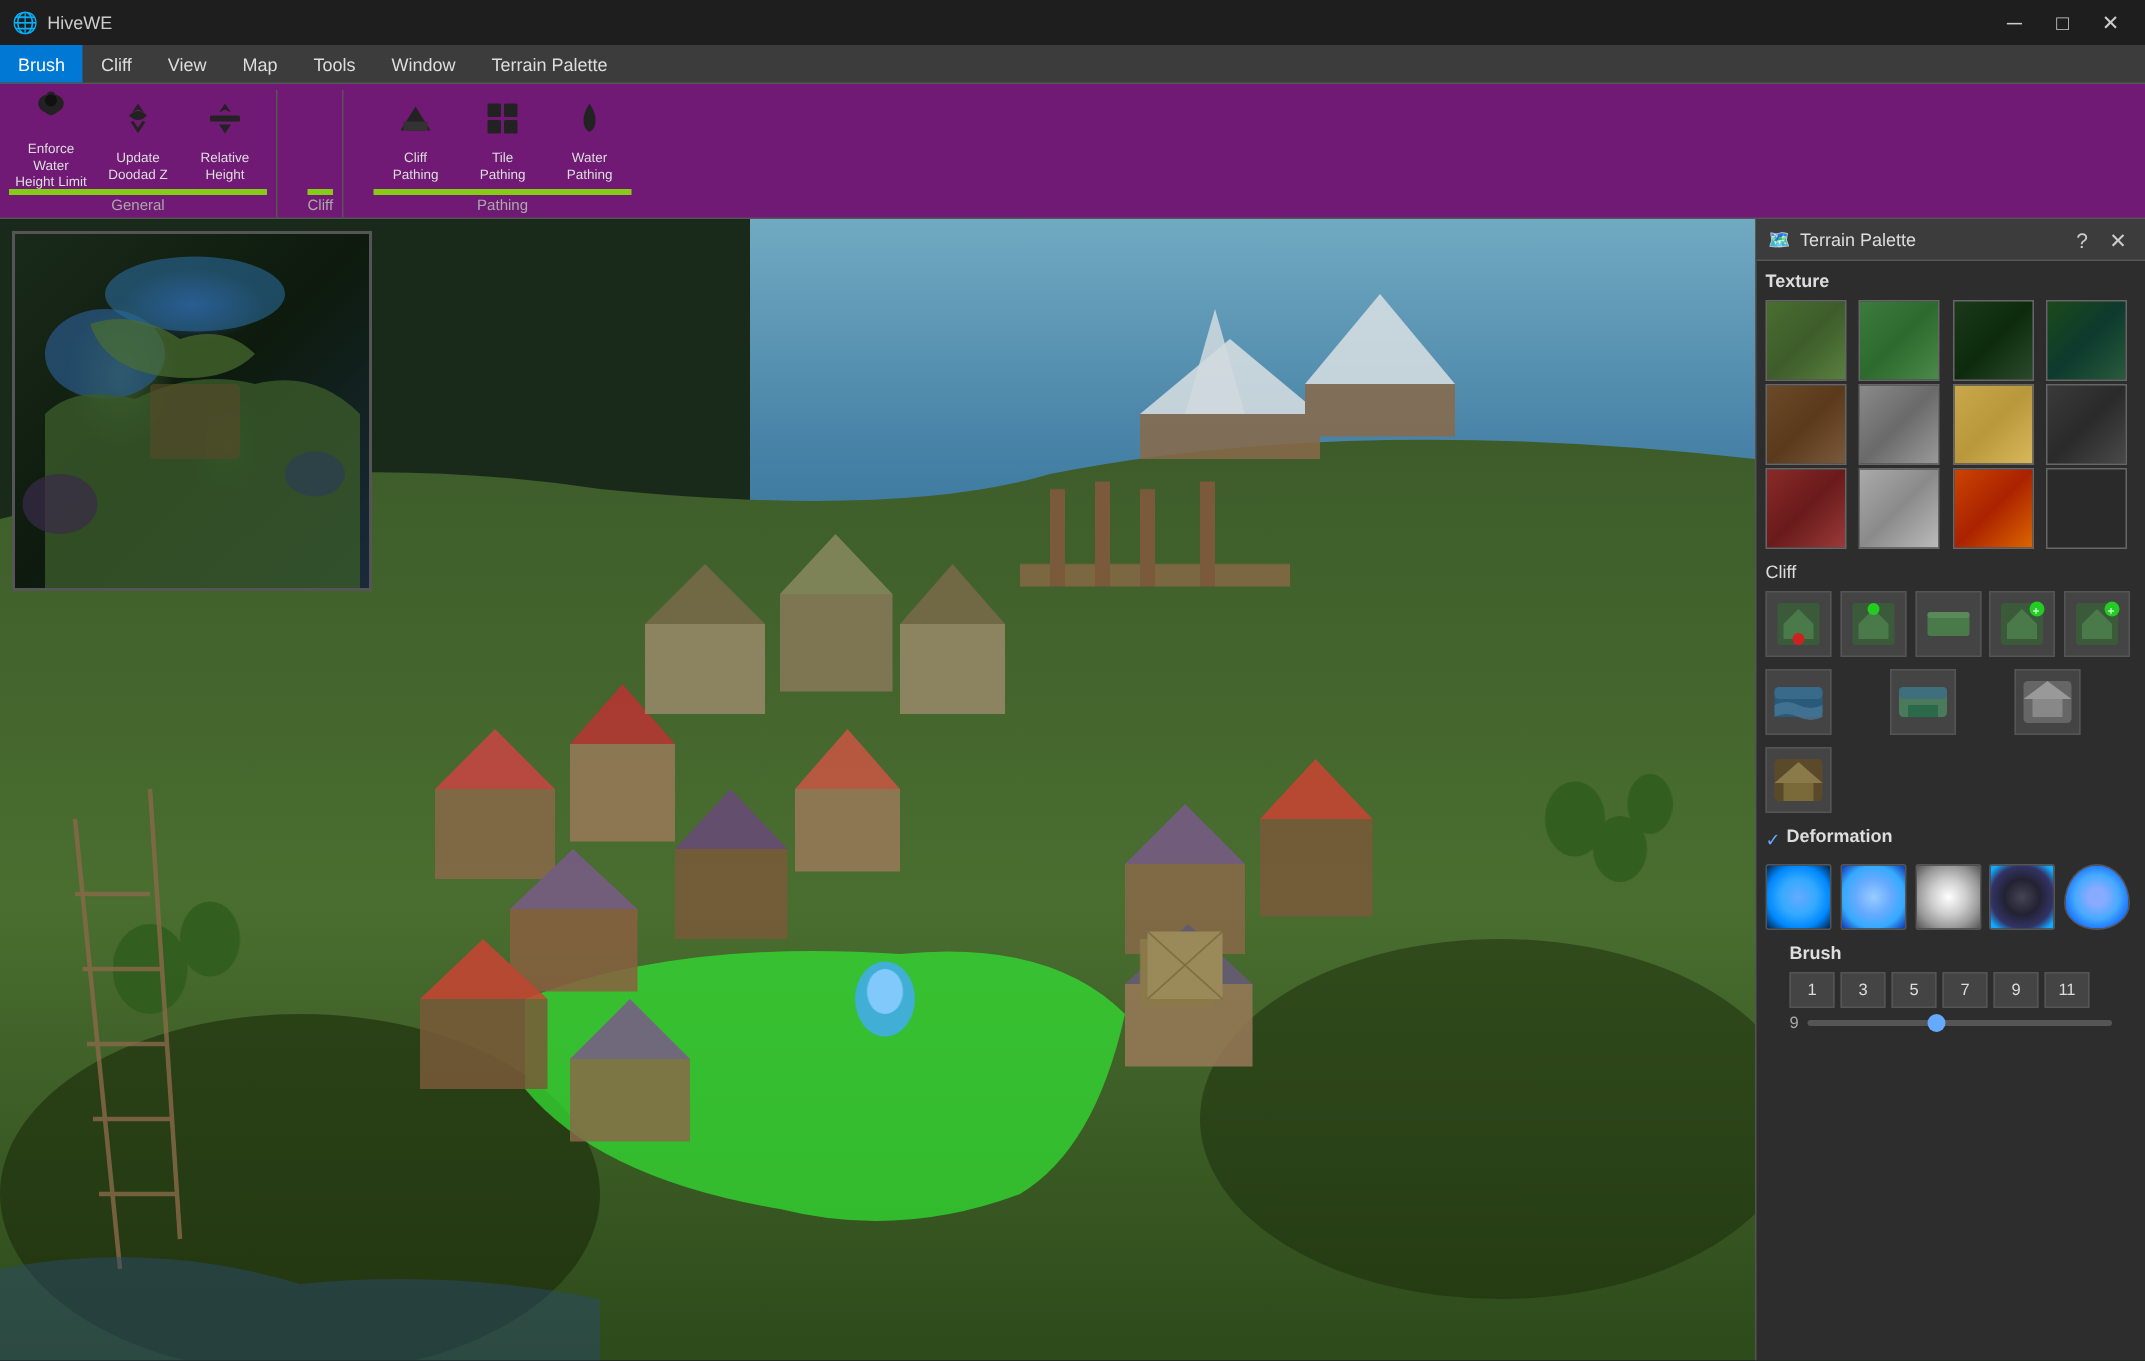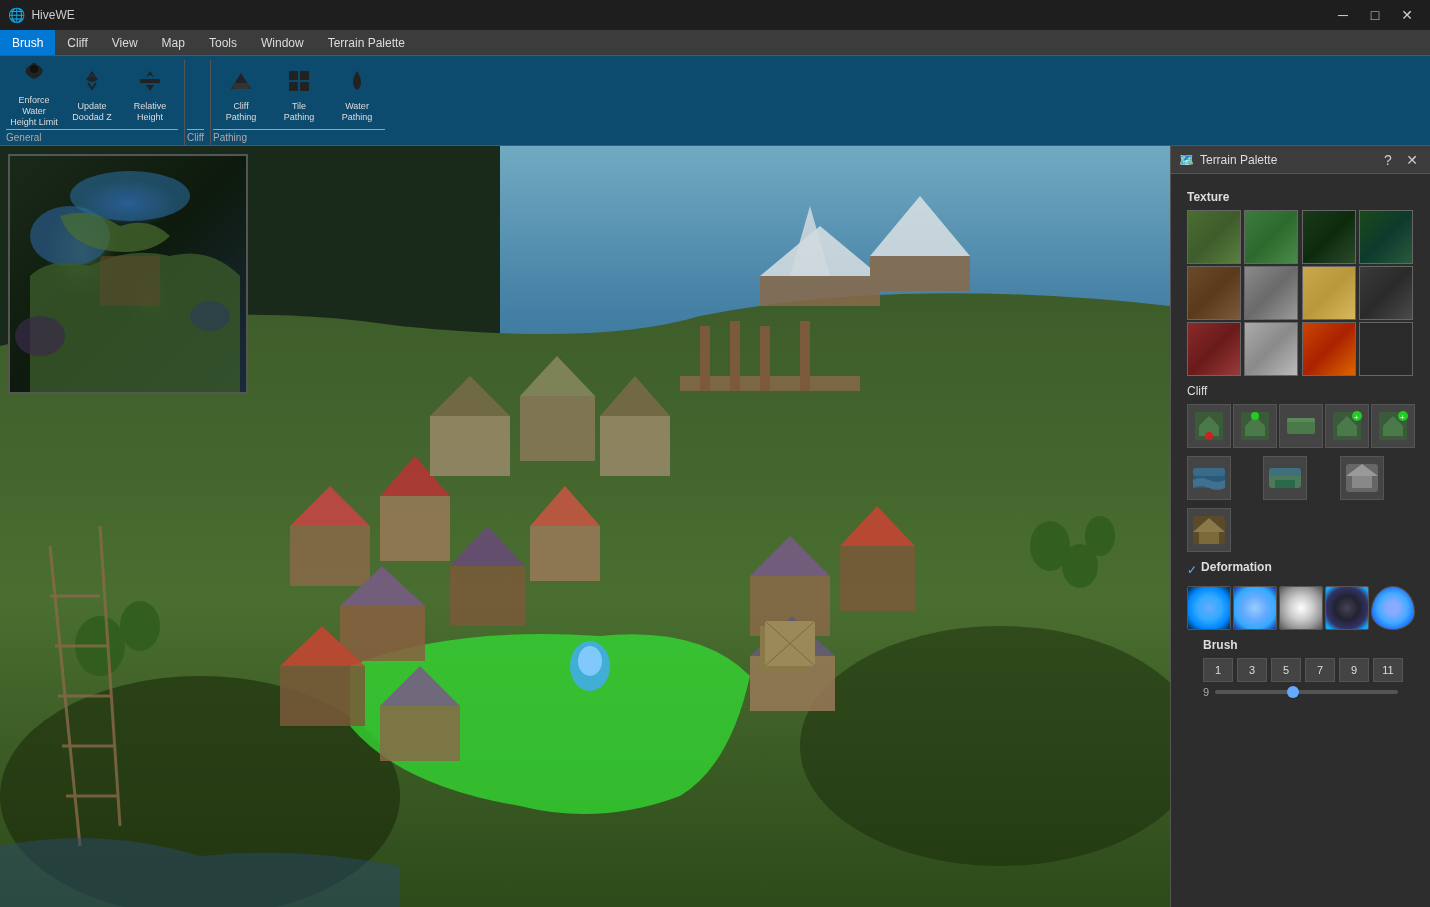--- a/index.html
+++ b/index.html
@@ -35,49 +35,49 @@
     .menu-item {
       padding: 0 12px;
       display: flex; align-items: center;
       cursor: pointer; font-size: 12px; color: #ddd;
       border: none; background: none;
     }
     .menu-item.active { background: #0078d4; color: #fff; }
 
     
     #toolbar {
-      background: #0c4a6e;
+      background: #701a75;
       height: 90px;
       display: flex;
       align-items: flex-start;
       padding: 4px 4px 0 4px;
       border-bottom: 1px solid #555;
-      gap: 0;
+      gap: 18px;
     }
     .toolbar-group {
       display: flex;
       flex-direction: column;
       align-items: flex-start;
       border-right: 1px solid #555;
       padding: 0 6px 0 2px;
       height: 100%;
     }
     .toolbar-group-items {
       display: flex;
       gap: 2px;
       flex: 1;
       align-items: center;
     }
     .toolbar-group-label {
       font-size: 10px;
       color: #aaa;
-      text-align: left;
+      text-align: center;
       width: 100%;
       padding-bottom: 2px;
-      border-top: 1px solid #84cc16;
+      border-top: 4px solid #84cc16;
       padding-top: 2px;
     }
     .toolbar-btn {
       display: flex; flex-direction: column; align-items: center; justify-content: center;
       width: 56px; height: 60px;
       background: none; border: 1px solid transparent;
       cursor: pointer; color: #ddd; font-size: 10px; text-align: center;
       gap: 2px; padding: 2px;
     }
     .toolbar-btn .icon { font-size: 24px; line-height: 1; }
@@ -131,21 +131,21 @@
     #panel-title-left { display: flex; align-items: center; gap: 6px; font-size: 12px; }
     #panel-title-icons { display: flex; gap: 4px; }
     .panel-icon-btn {
       width: 20px; height: 20px; background: none; border: none; color: #ccc; cursor: pointer; font-size: 14px; display: flex; align-items: center; justify-content: center;
     }
 
     
     #panel-content {
       flex: 1;
       overflow-y: auto;
-      padding: 16px;
+      padding: 6px;
     }
 
     
     .section-label {
       font-size: 12px; color: #ddd;
       margin-bottom: 6px;
       font-weight: bold;
     }
 
     .texture-grid {

